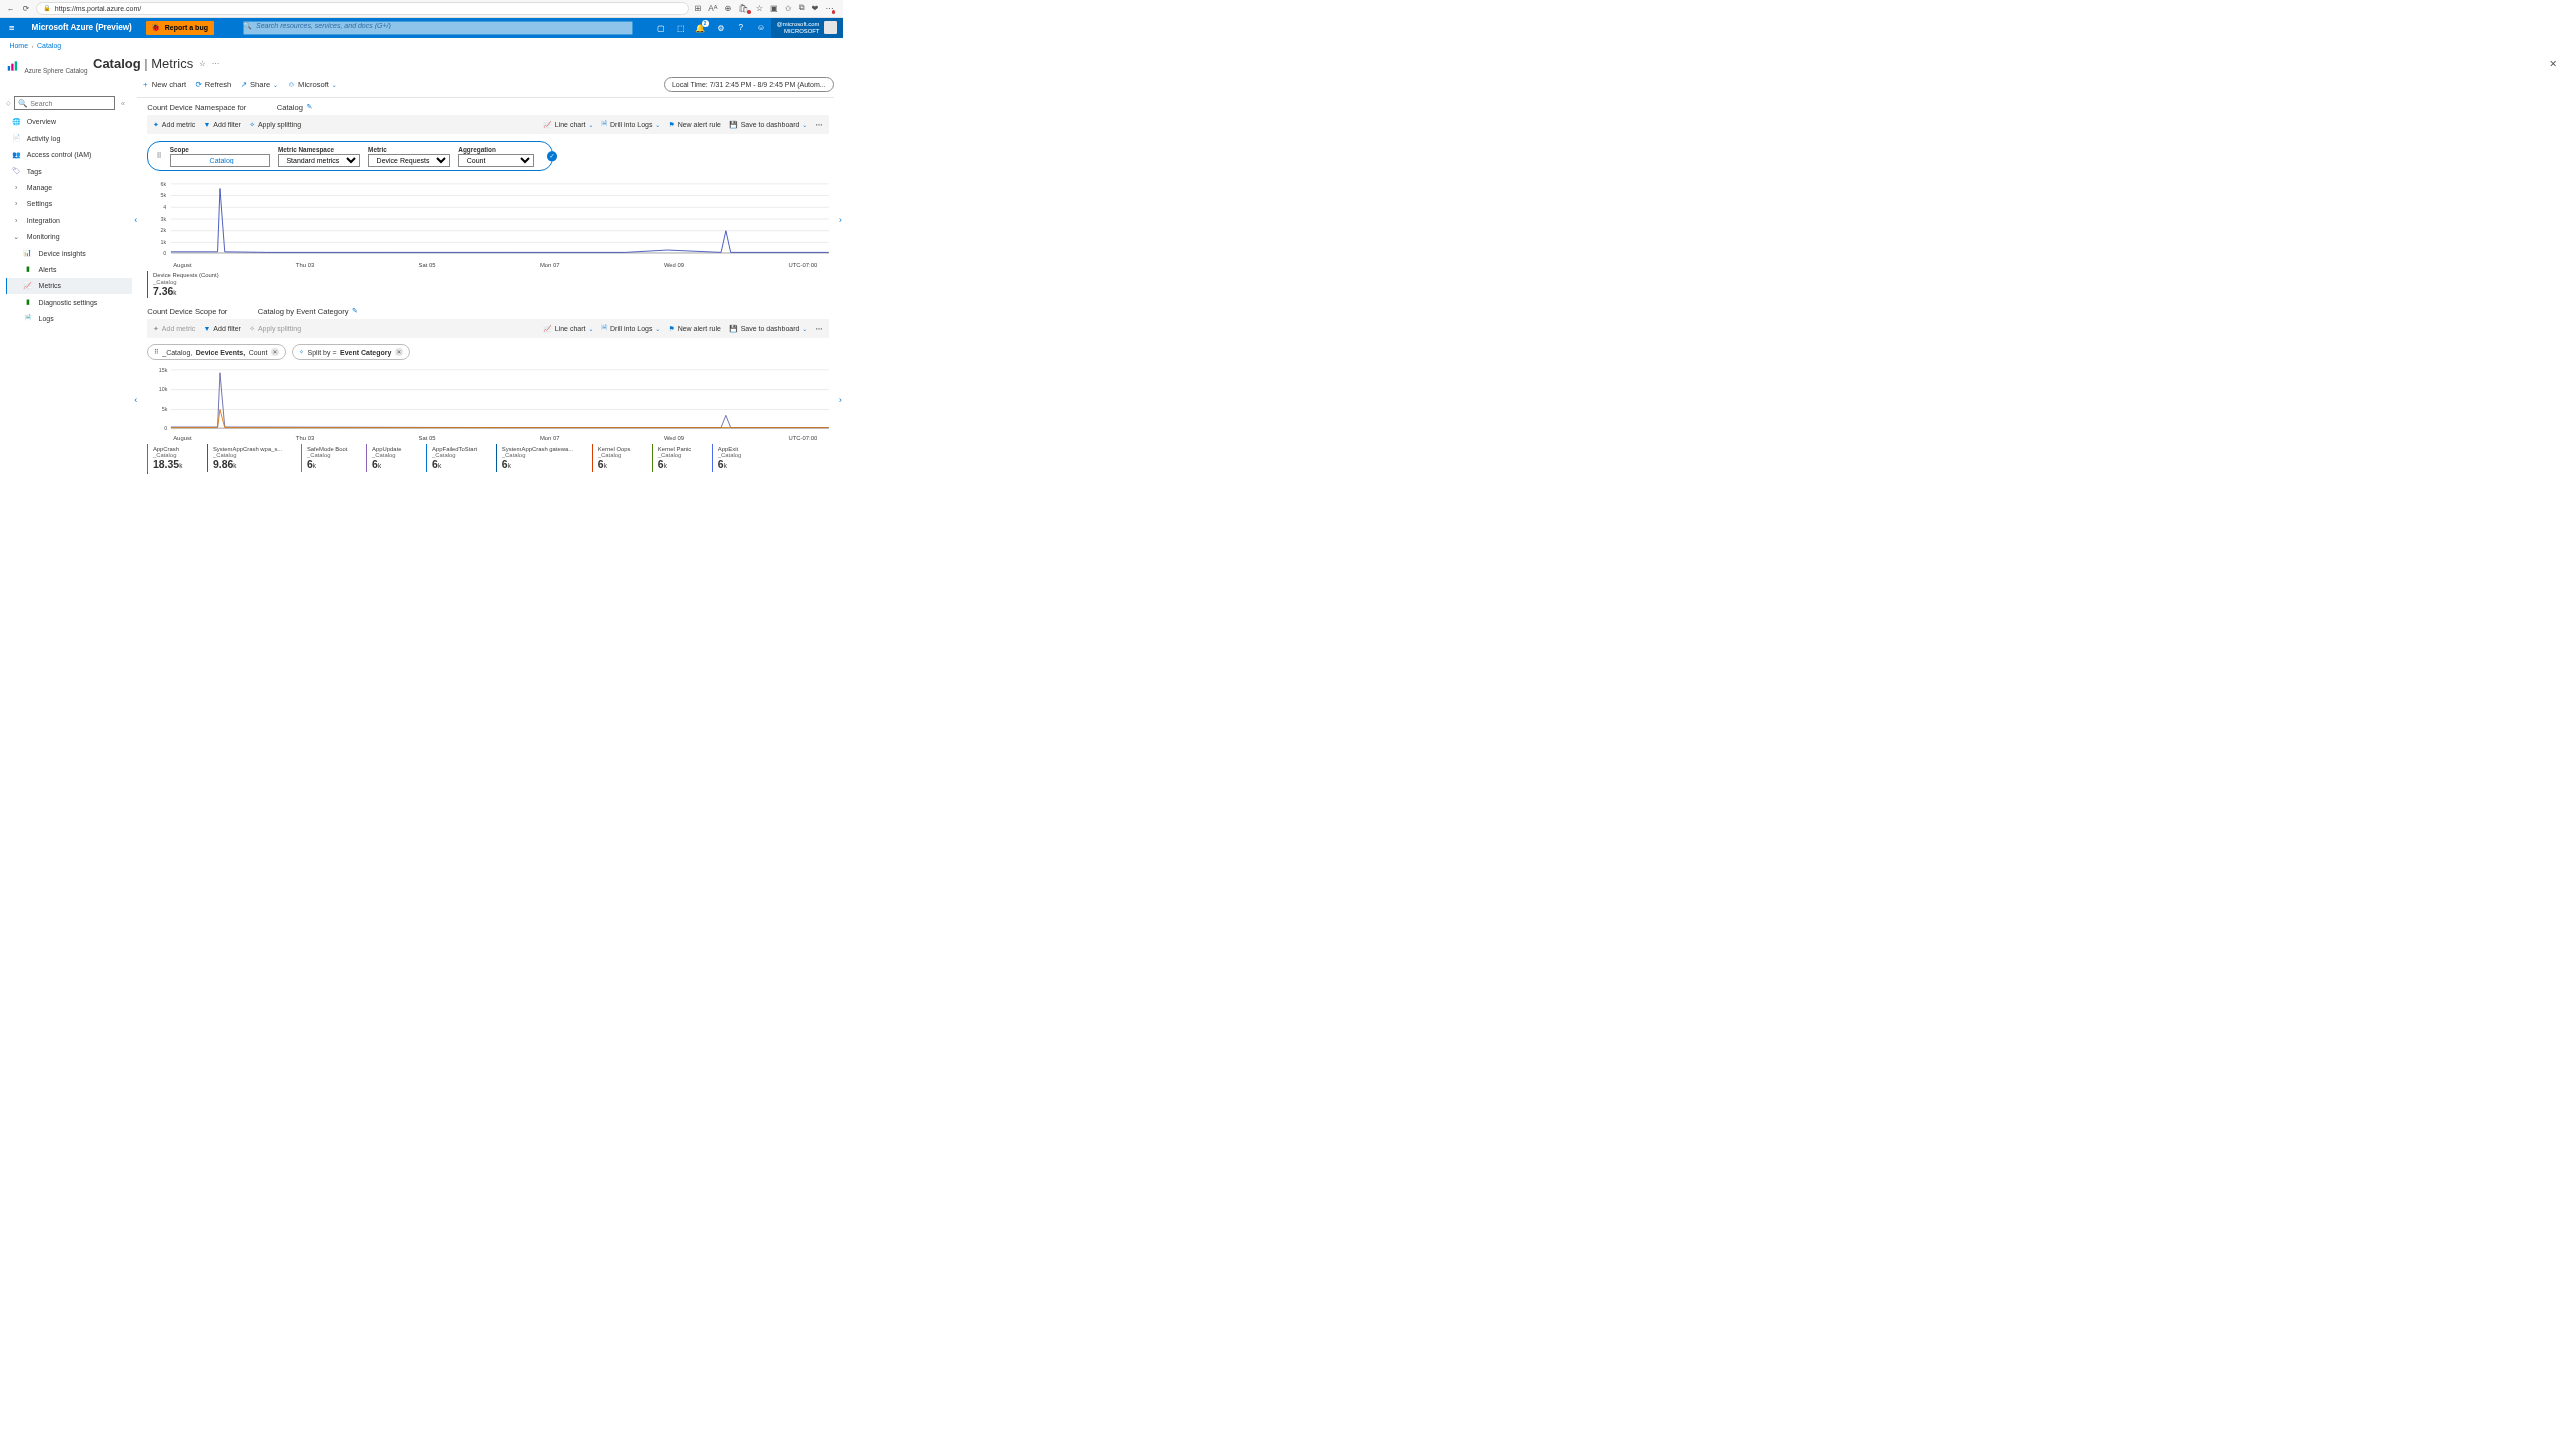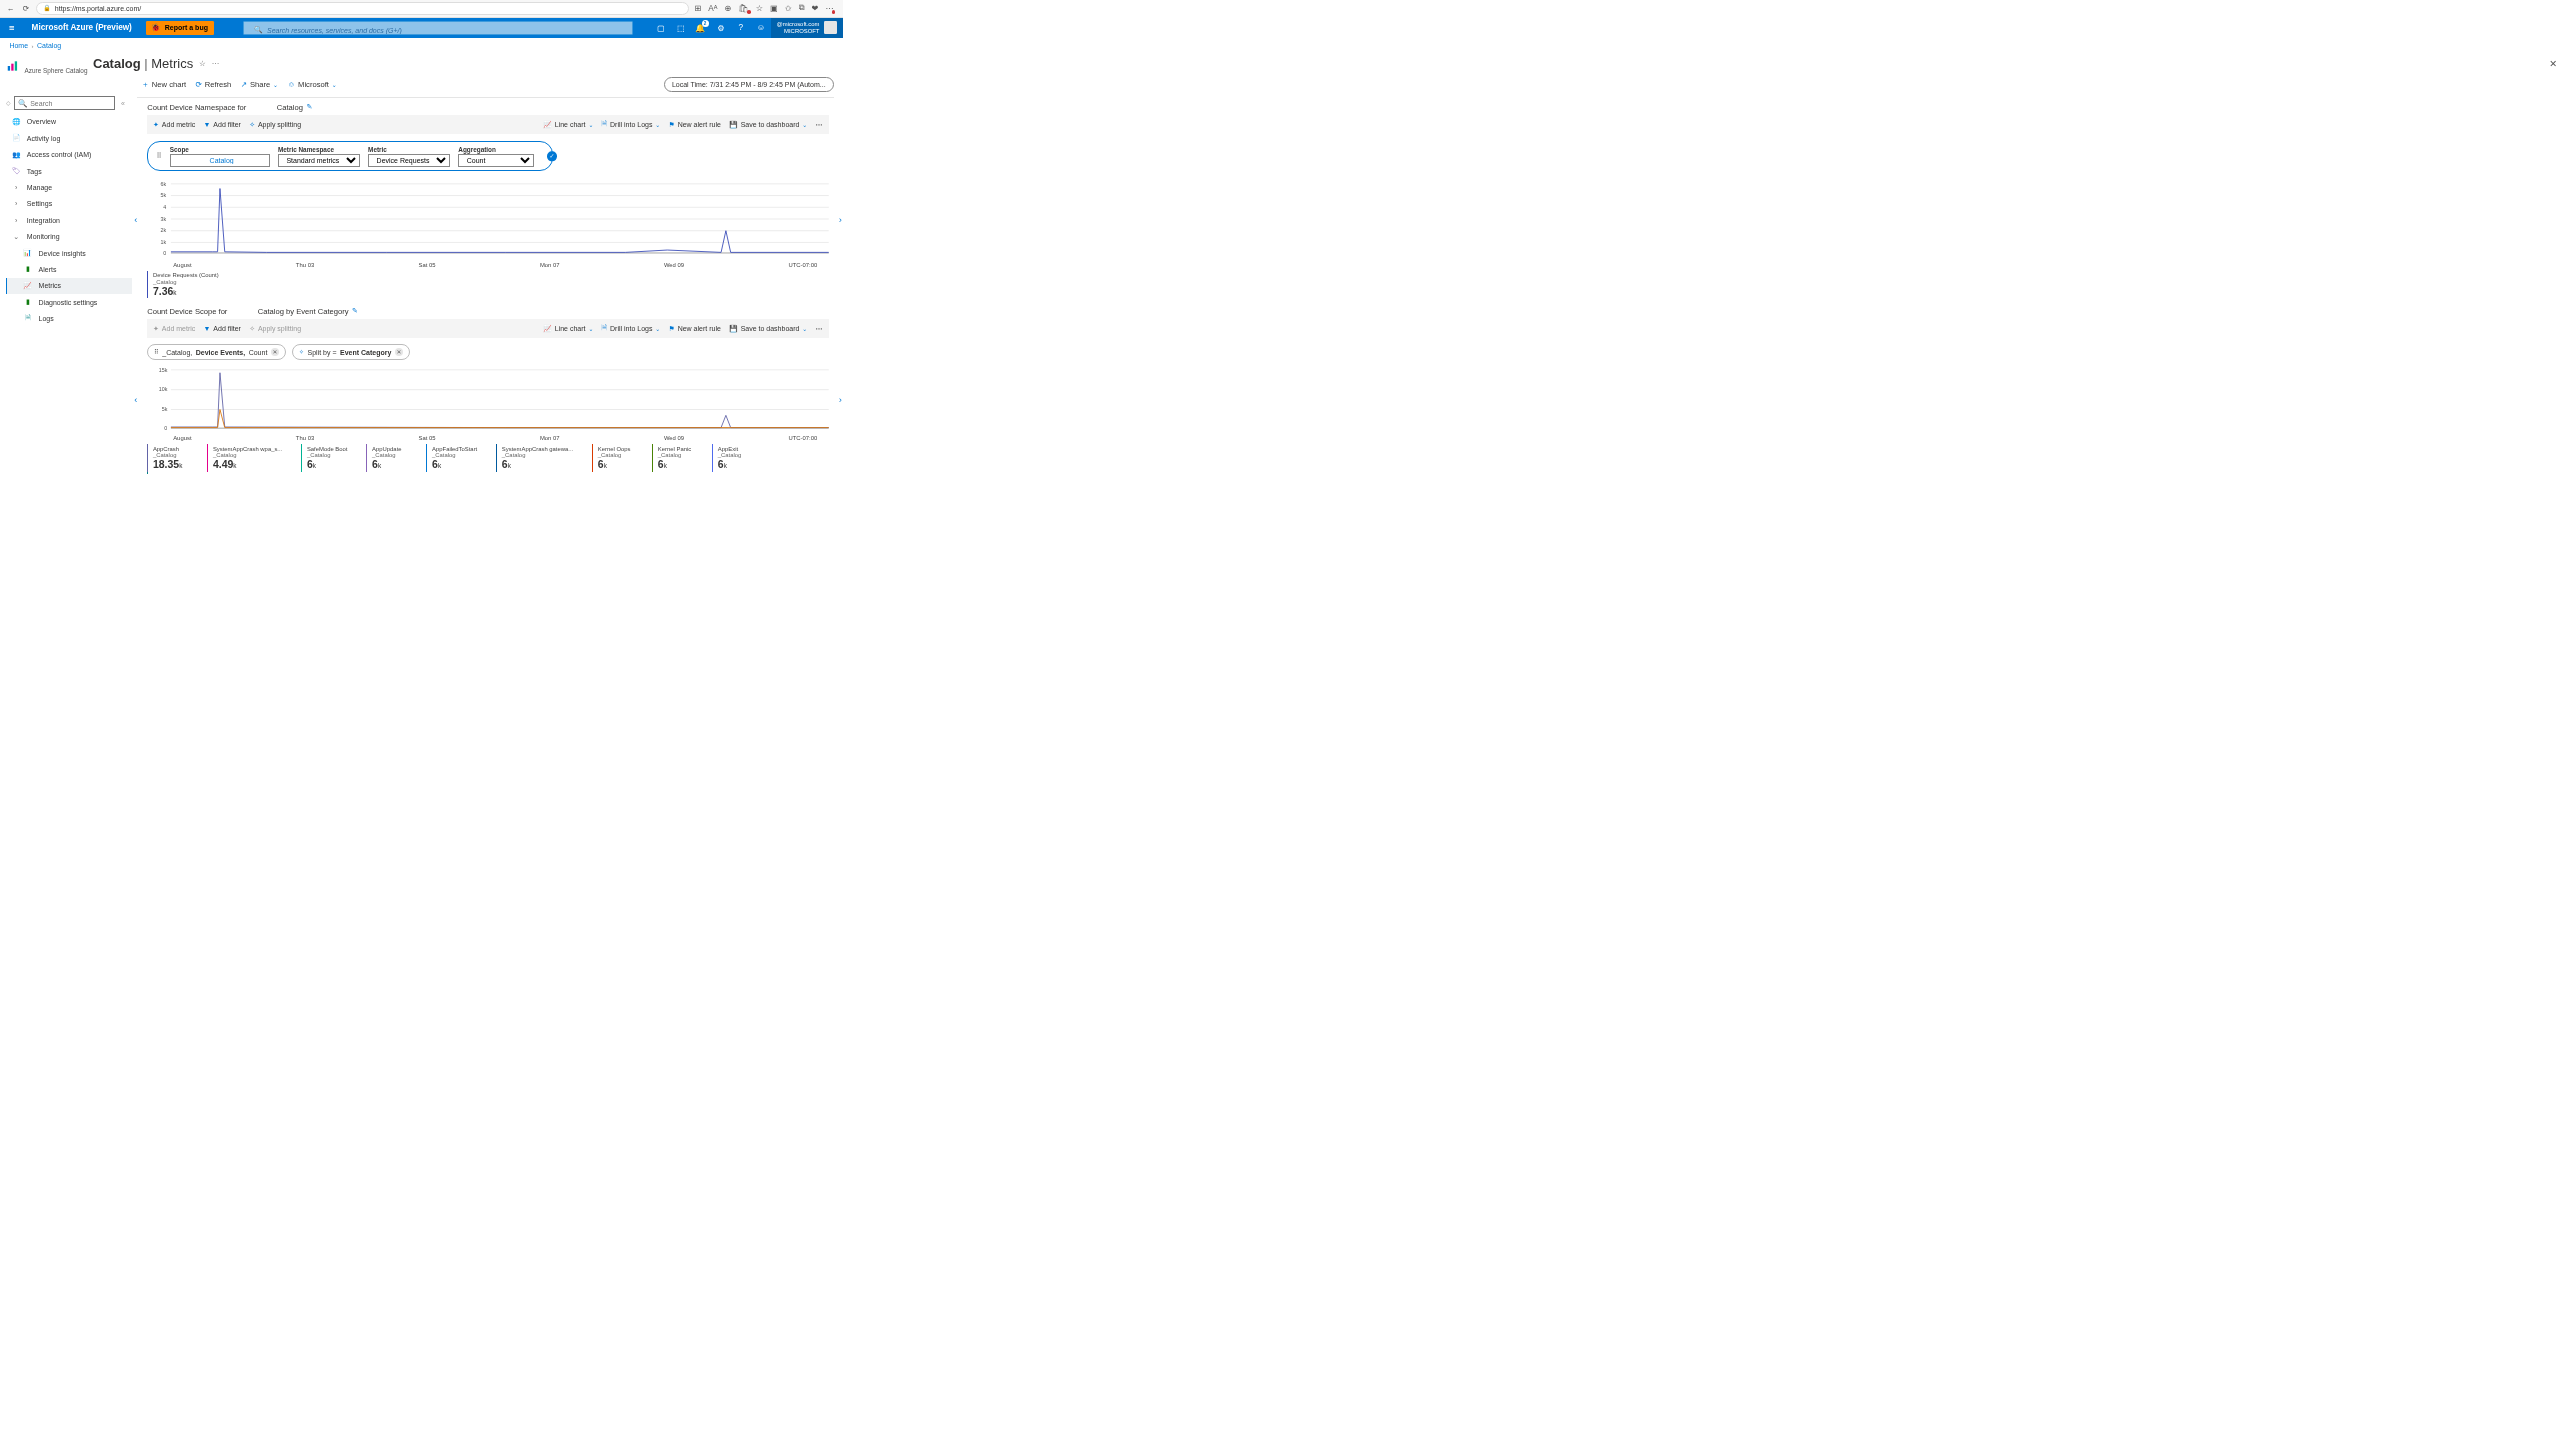--- a/index.html
+++ b/index.html
@@ -13,21 +13,21 @@
 .browser-icons { display: flex; gap: 7px; color: #555; font-size: 8.2px; align-items:center; padding-right: 3.5px;}
 .browser-icons span { cursor:pointer; position: relative; }
 .browser-icons .red-dot::after { content:''; position:absolute; right:-1.8px; bottom:-0.6px; width:3.5px; height:3.5px; background:#d13438; border-radius:50%; }
 
 
 .azure-top { height: 20px; background: #0078d4; display: flex; align-items: center; color: #fff; }
 .hamburger { width: 23.4px; text-align:center; font-size: 9.4px; cursor:pointer; }
 .azure-brand { padding: 0 8.2px; font-size: 8.2px; font-weight: 600; cursor:pointer; }
 .report-bug { background: #ff8c00; color:#000; height:14px; padding:0 5.9px; display:flex; align-items:center; gap:3.5px; font-size:7px; font-weight:600; border-radius:1.2px; cursor:pointer; margin-left:5.9px;}
 .report-bug .bug { font-size:7.6px; }
-.search-bar { flex:1; margin: 0 17.6px 0 29px; height: 14px; background: #8ec3ea; border:0.6px solid #3e9bdc; border-radius:1.2px; display:flex; align-items:flex-end; padding: 0 11px; color:#1a4a74; font-size: 7px; gap:3.5px;}
+.search-bar { flex:1; margin: 0 17.6px 0 29px; height: 14px; background: #8ec3ea; border:0.6px solid #3e9bdc; border-radius:1.2px; display:flex; align-items:flex-start; padding: 0 0; color:#1a4a74; font-size: 7px; gap:3.5px;}
 .search-bar input { background:transparent; border:none; outline:none; flex:1; color:#1a4a74; font-size:7px; font-style: italic;}
 .search-bar input::placeholder { color:#2d6da4; }
 .top-icons { display:flex; align-items:center; gap: 0; padding-right:0; }
 .top-icons .ti { width: 20px; height:20px; display:flex; align-items:center; justify-content:center; cursor:pointer; font-size:8.2px; position:relative;}
 .top-icons .badge { position:absolute; top:2.3px; right:2.3px; background:#fff; color:#0078d4; border-radius:50%; width:7px; height:7px; font-size:4.7px; display:flex; align-items:center; justify-content:center; font-weight:bold;}
 .user-box { background:#0062ad; height:20px; padding: 1.2px 5.9px; display:flex; align-items:center; gap:4.7px; cursor:pointer;}
 .user-text { text-align:right; font-size:5.9px; line-height:6.4px;}
 .user-avatar { width:13px; height:13px; background:#e5e5e5; border-radius:1.2px;}
 
 
@@ -488,21 +488,21 @@
       </div>
       <div class="legend-row" id="legend2">
           <div class="legend-card" style="border-color: rgb(98, 100, 167);">
             <div class="lc-title">AppCrash</div>
             <div class="lc-sub">_Catalog</div>
             <div class="lc-val"><span>18.35</span><span class="k">k</span></div>
           </div>
           <div class="legend-card" style="border-color: rgb(227, 0, 140);">
             <div class="lc-title">SystemAppCrash wpa_s...</div>
             <div class="lc-sub">_Catalog</div>
-            <div class="lc-val"><span>4.49</span><span class="k">k</span></div>
+            <div class="lc-val"><span>9.86</span><span class="k">k</span></div>
           </div>
           <div class="legend-card" style="border-color: rgb(0, 178, 148);">
             <div class="lc-title">SafeMode Boot</div>
             <div class="lc-sub">_Catalog</div>
             <div class="lc-val"><span>6</span><span class="k">k</span></div>
           </div>
           <div class="legend-card" style="border-color: rgb(135, 100, 184);">
             <div class="lc-title">AppUpdate</div>
             <div class="lc-sub">_Catalog</div>
             <div class="lc-val"><span>6</span><span class="k">k</span></div>

